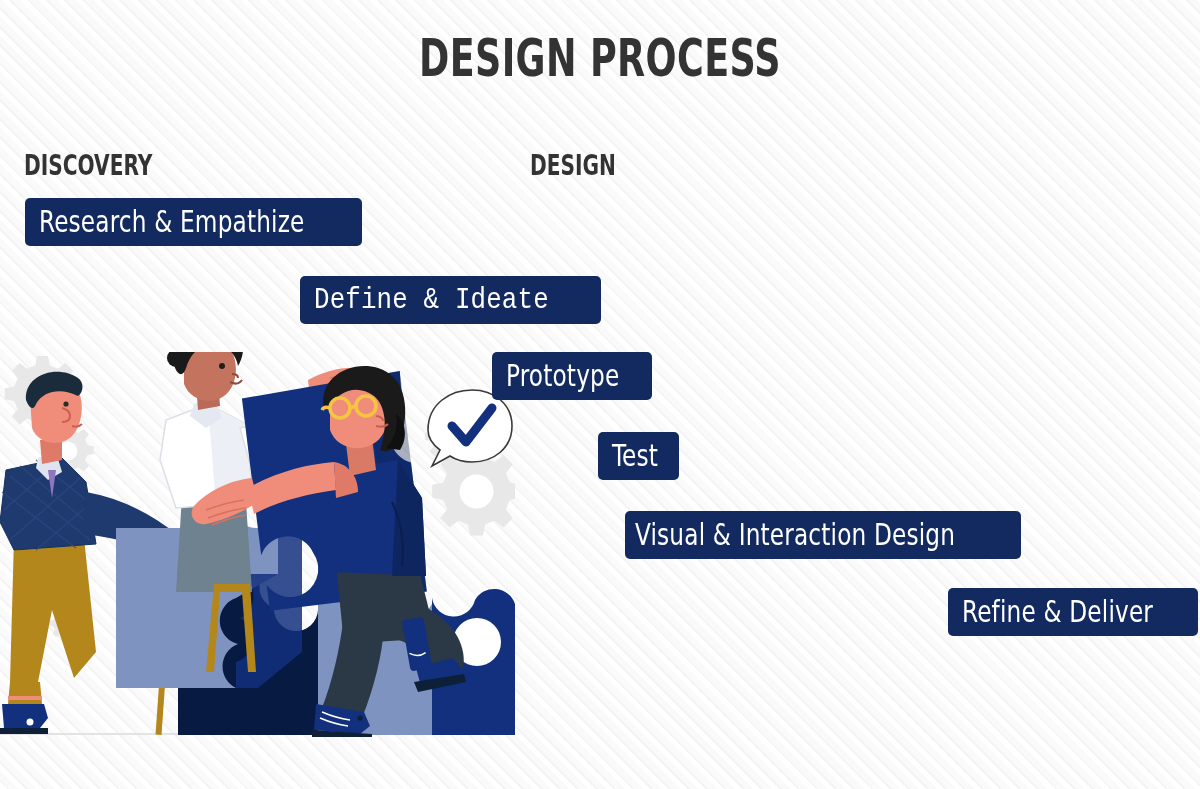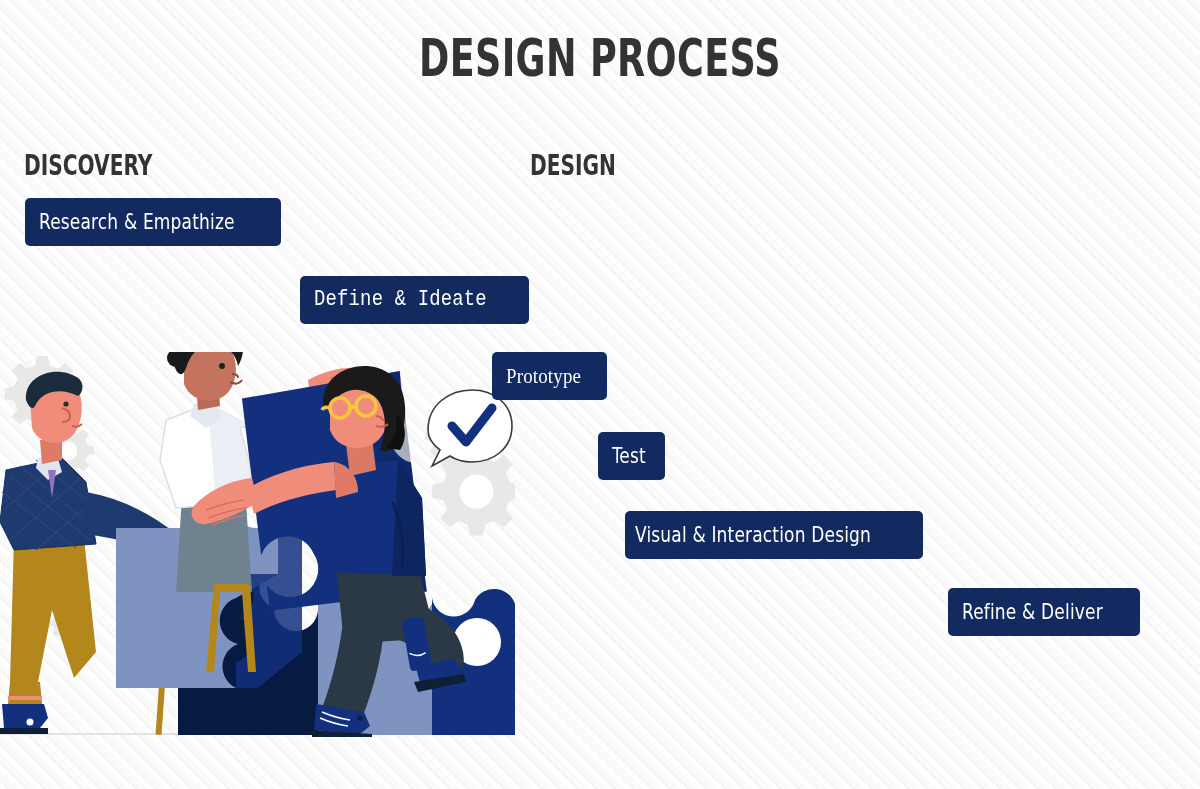--- a/index.html
+++ b/index.html
@@ -67,38 +67,38 @@
   #phase-discovery { left: 24px;  top: 152px; transform-origin: left top; }
   #phase-design    { left: 530px; top: 152px; transform-origin: left top; }
 
   
   .step-chip {
     position: absolute;
     background: #122a5f;
     border-radius: 5px;
     color: #ffffff;
     font-family: "Liberation Sans Narrow", "DejaVu Sans Condensed", "Liberation Sans", sans-serif;
-    font-size: 22px;
+    font-size: 30px;
     line-height: 48px;
     height: 48px;
     padding: 0 14px;
     white-space: nowrap;
     box-sizing: border-box;
     letter-spacing: 0.2px;
     z-index: 6;
   }
   .step-chip > span {
     display: inline-block;
     transform: scaleX(0.86);
     transform-origin: left center;
   }
 
   #step-0 { left: 25px;  top: 198px; }
   #step-1 { left: 300px; top: 276px; font-family: Liberation Mono, monospace; }
-  #step-2 { left: 492px; top: 352px; font-family: Liberation Serif, serif; }
+  #step-2 { left: 492px; top: 352px; }
   #step-3 { left: 598px; top: 432px; }
   #step-4 { left: 625px; top: 511px; padding-left: 10px; }
   #step-5 { left: 948px; top: 588px; }
 
   
   #illustration {
     position: absolute;
     left: 0;
     top: 352px;
     width: 515px;

